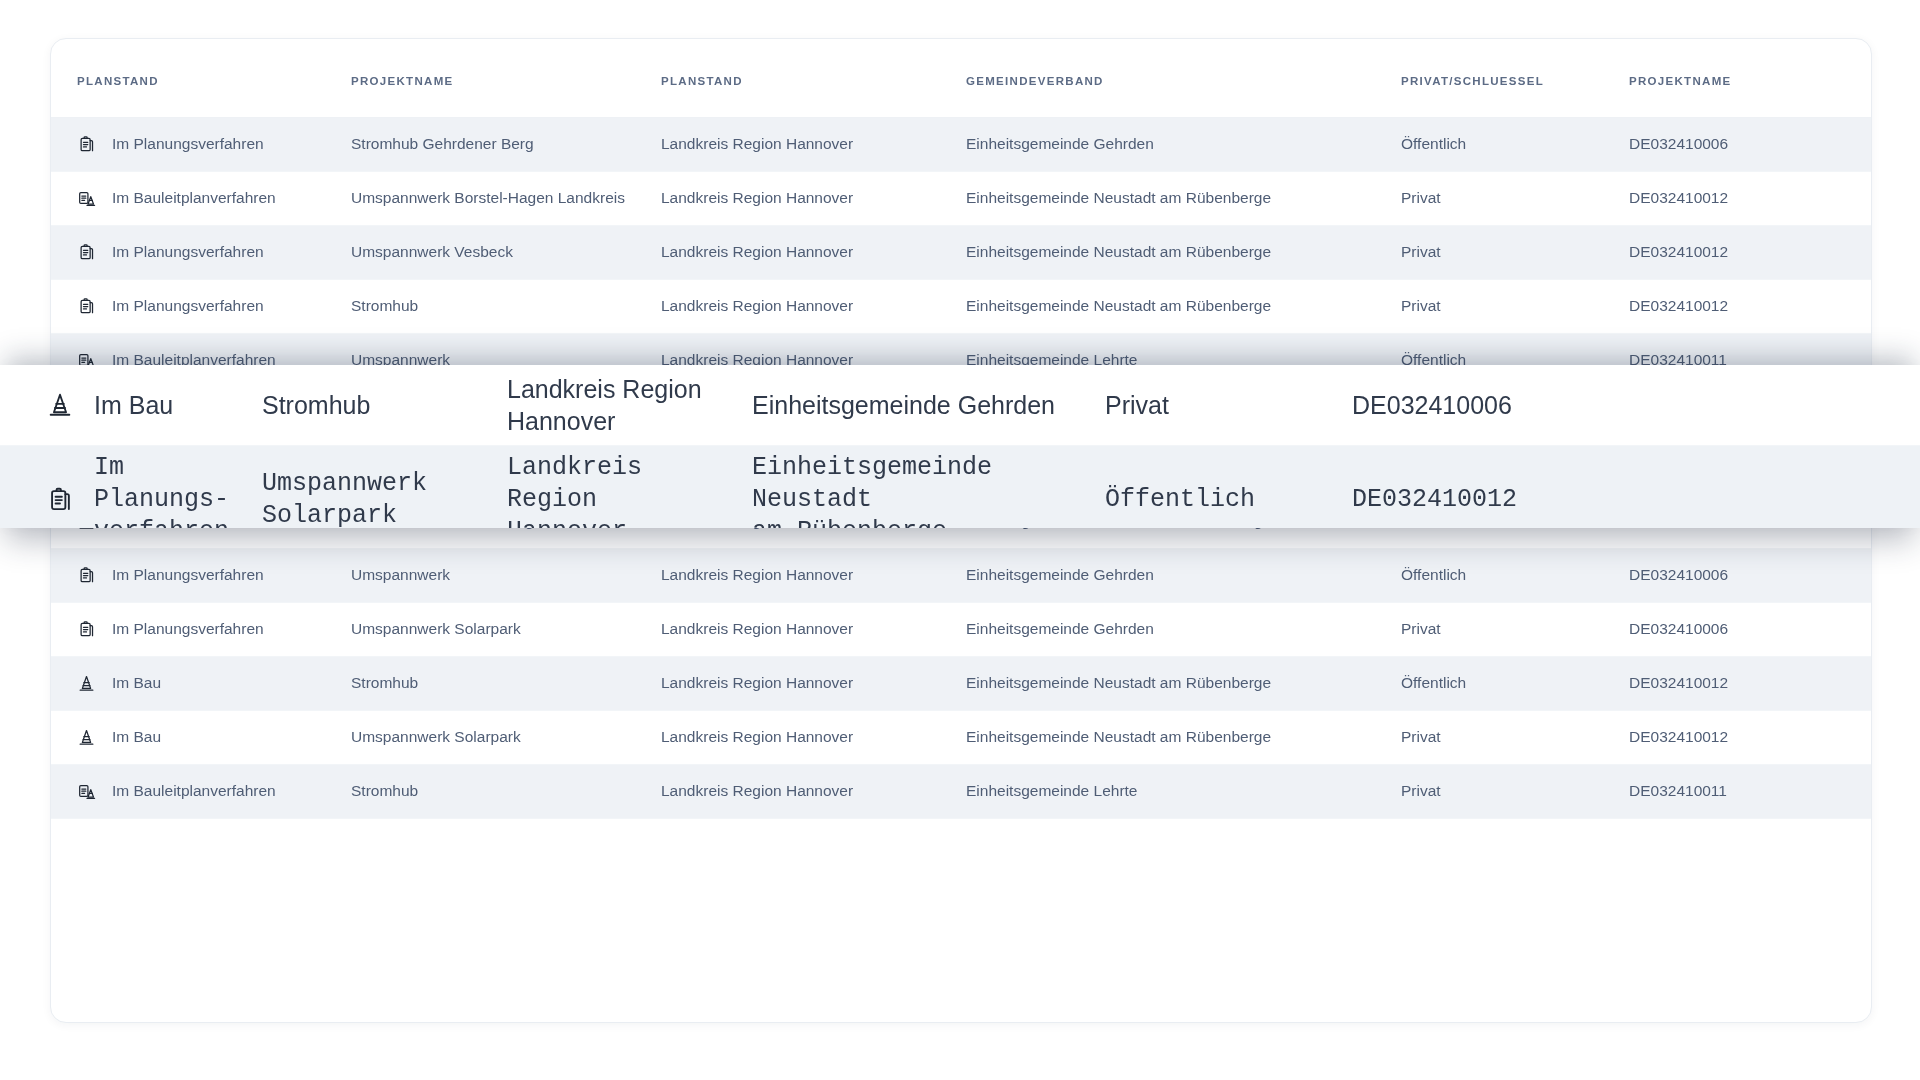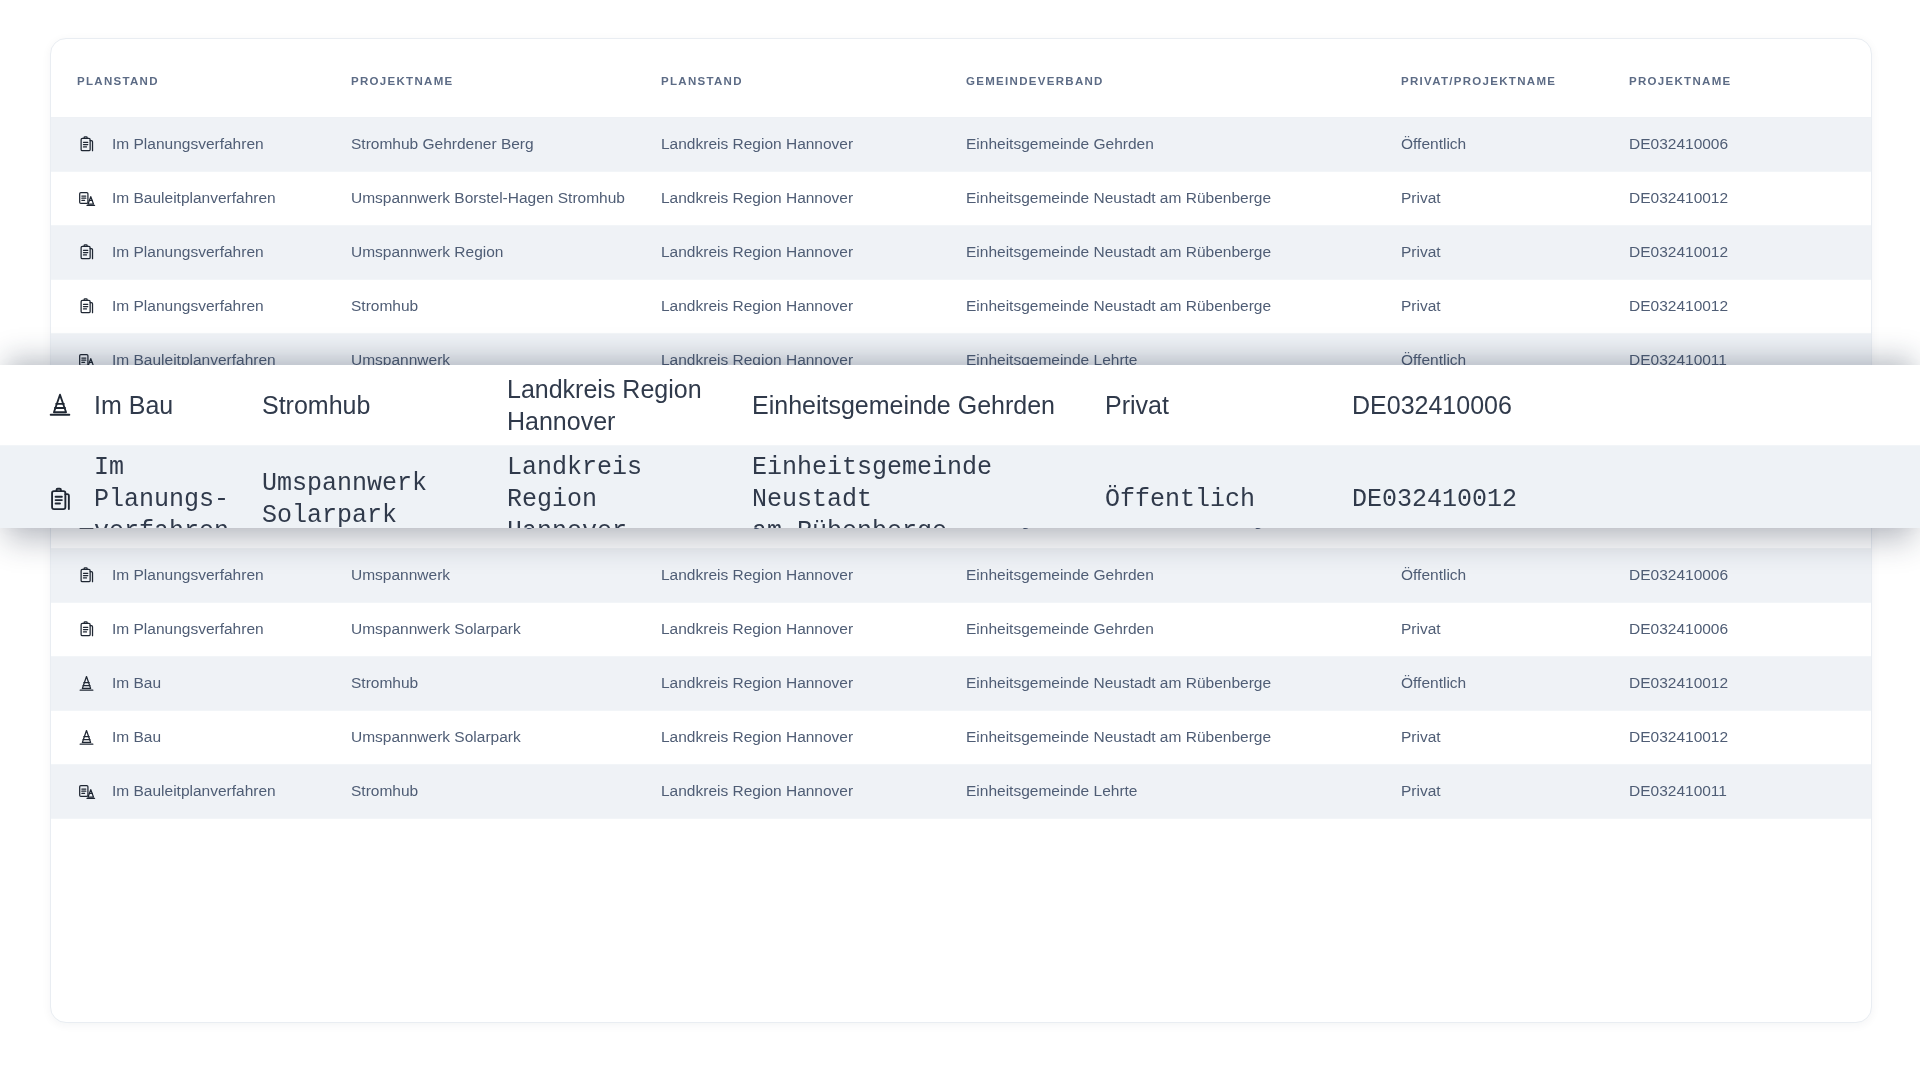--- a/index.html
+++ b/index.html
@@ -109,21 +109,21 @@
         <col class="c3">
           <col class="c4">
           <col class="c5">
       </colgroup>
       <thead>
         <tr>
           <th class="p0">PLANSTAND</th>
           <th>PROJEKTNAME</th>
           <th>PLANSTAND</th>
           <th>GEMEINDEVERBAND</th>
-          <th>PRIVAT/PROJEKTNAME</th>
+          <th>PRIVAT/SCHLUESSEL</th>
           <th>PROJEKTNAME</th>
         </tr>
       </thead>
       <tbody id="grid-body">
           <tr class="alt">
             <td class="status">
               <span class="statuswrap">
                 <svg class="ic" width="19" height="19" viewBox="0 0 24 24">
                   <rect x="5.2" y="4.4" width="11.4" height="15.4" rx="1.6" style="fill:none;stroke:#1f2733;stroke-width:1.6;stroke-linejoin:round;stroke-linecap:round"></rect>
                   <path d="M9 4.4 V3.4 a1 1 0 0 1 1-1 h1.8 a1 1 0 0 1 1 1 v1" style="fill:none;stroke:#1f2733;stroke-width:1.6;stroke-linejoin:round;stroke-linecap:round"></path>
@@ -149,41 +149,41 @@
                   <line x1="6.1" y1="8.9" x2="11.1" y2="8.9" style="fill:none;stroke:#1f2733;stroke-width:1.6;stroke-linejoin:round;stroke-linecap:round"></line>
                   <line x1="6.1" y1="11.6" x2="11.1" y2="11.6" style="fill:none;stroke:#1f2733;stroke-width:1.6;stroke-linejoin:round;stroke-linecap:round"></line>
                   <line x1="6.1" y1="14.3" x2="9.6" y2="14.3" style="fill:none;stroke:#1f2733;stroke-width:1.6;stroke-linejoin:round;stroke-linecap:round"></line>
                   <path d="M17.4 9.6 L20.9 19.2 H13.9 Z" style="fill:none;stroke:#1f2733;stroke-width:1.6;stroke-linejoin:round;stroke-linecap:round"></path>
                   <line x1="15.6" y1="14.3" x2="19.2" y2="14.3" style="fill:none;stroke:#1f2733;stroke-width:1.6;stroke-linejoin:round;stroke-linecap:round"></line>
                   <line x1="12.6" y1="20.6" x2="22.2" y2="20.6" style="fill:none;stroke:#1f2733;stroke-width:1.6;stroke-linejoin:round;stroke-linecap:round"></line>
                 </svg>
                 <span>Im Bauleitplanverfahren</span>
               </span>
             </td>
-            <td>Umspannwerk Borstel-Hagen Stromhub</td>
-            <td>Landkreis Region Hannover</td>
-            <td>Einheitsgemeinde Neustadt am Rübenberge</td>
-            <td>Privat</td>
-            <td>DE032410012</td>
-          </tr>
-          <tr class="alt">
-            <td class="status">
-              <span class="statuswrap">
-                <svg class="ic" width="19" height="19" viewBox="0 0 24 24">
-                  <rect x="5.2" y="4.4" width="11.4" height="15.4" rx="1.6" style="fill:none;stroke:#1f2733;stroke-width:1.6;stroke-linejoin:round;stroke-linecap:round"></rect>
-                  <path d="M9 4.4 V3.4 a1 1 0 0 1 1-1 h1.8 a1 1 0 0 1 1 1 v1" style="fill:none;stroke:#1f2733;stroke-width:1.6;stroke-linejoin:round;stroke-linecap:round"></path>
-                  <line x1="8.2" y1="9.2" x2="13.6" y2="9.2" style="fill:none;stroke:#1f2733;stroke-width:1.6;stroke-linejoin:round;stroke-linecap:round"></line>
-                  <line x1="8.2" y1="12.1" x2="13.6" y2="12.1" style="fill:none;stroke:#1f2733;stroke-width:1.6;stroke-linejoin:round;stroke-linecap:round"></line>
-                  <line x1="8.2" y1="15" x2="12" y2="15" style="fill:none;stroke:#1f2733;stroke-width:1.6;stroke-linejoin:round;stroke-linecap:round"></line>
-                  <path d="M16.6 7 h1.6 a1.4 1.4 0 0 1 1.4 1.4 v11.4" style="fill:none;stroke:#1f2733;stroke-width:1.6;stroke-linejoin:round;stroke-linecap:round"></path>
-                </svg>
-                <span>Im Planungsverfahren</span>
-              </span>
-            </td>
-            <td>Umspannwerk Region</td>
+            <td>Umspannwerk Borstel-Hagen Landkreis</td>
+            <td>Landkreis Region Hannover</td>
+            <td>Einheitsgemeinde Neustadt am Rübenberge</td>
+            <td>Privat</td>
+            <td>DE032410012</td>
+          </tr>
+          <tr class="alt">
+            <td class="status">
+              <span class="statuswrap">
+                <svg class="ic" width="19" height="19" viewBox="0 0 24 24">
+                  <rect x="5.2" y="4.4" width="11.4" height="15.4" rx="1.6" style="fill:none;stroke:#1f2733;stroke-width:1.6;stroke-linejoin:round;stroke-linecap:round"></rect>
+                  <path d="M9 4.4 V3.4 a1 1 0 0 1 1-1 h1.8 a1 1 0 0 1 1 1 v1" style="fill:none;stroke:#1f2733;stroke-width:1.6;stroke-linejoin:round;stroke-linecap:round"></path>
+                  <line x1="8.2" y1="9.2" x2="13.6" y2="9.2" style="fill:none;stroke:#1f2733;stroke-width:1.6;stroke-linejoin:round;stroke-linecap:round"></line>
+                  <line x1="8.2" y1="12.1" x2="13.6" y2="12.1" style="fill:none;stroke:#1f2733;stroke-width:1.6;stroke-linejoin:round;stroke-linecap:round"></line>
+                  <line x1="8.2" y1="15" x2="12" y2="15" style="fill:none;stroke:#1f2733;stroke-width:1.6;stroke-linejoin:round;stroke-linecap:round"></line>
+                  <path d="M16.6 7 h1.6 a1.4 1.4 0 0 1 1.4 1.4 v11.4" style="fill:none;stroke:#1f2733;stroke-width:1.6;stroke-linejoin:round;stroke-linecap:round"></path>
+                </svg>
+                <span>Im Planungsverfahren</span>
+              </span>
+            </td>
+            <td>Umspannwerk Vesbeck</td>
             <td>Landkreis Region Hannover</td>
             <td>Einheitsgemeinde Neustadt am Rübenberge</td>
             <td>Privat</td>
             <td>DE032410012</td>
           </tr>
           <tr class="">
             <td class="status">
               <span class="statuswrap">
                 <svg class="ic" width="19" height="19" viewBox="0 0 24 24">
                   <rect x="5.2" y="4.4" width="11.4" height="15.4" rx="1.6" style="fill:none;stroke:#1f2733;stroke-width:1.6;stroke-linejoin:round;stroke-linecap:round"></rect>

